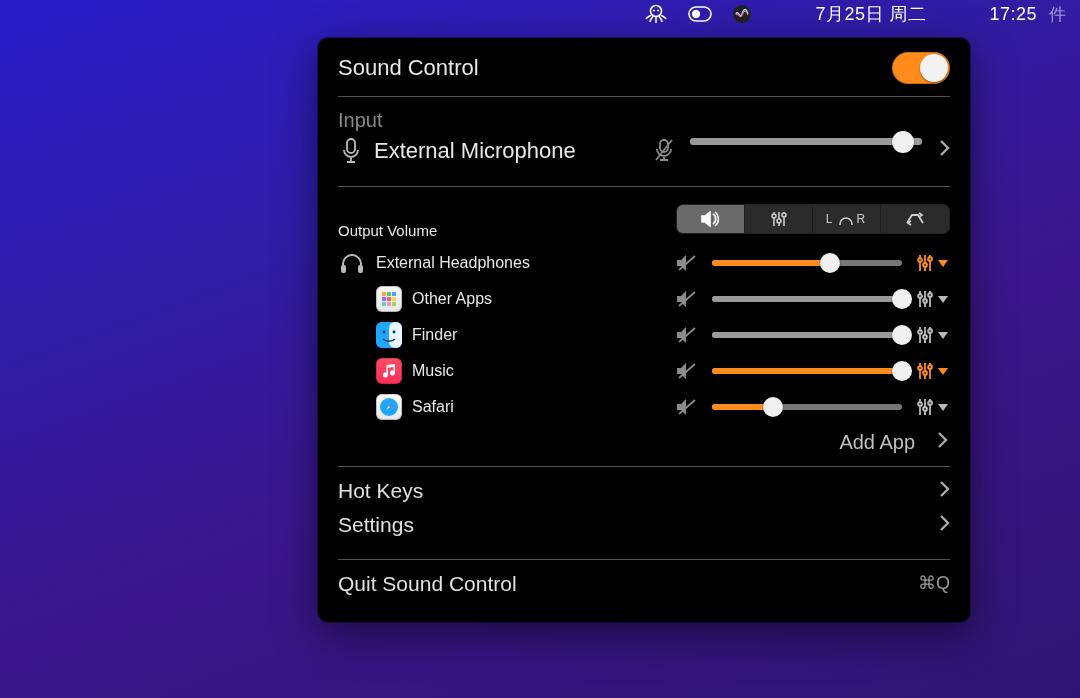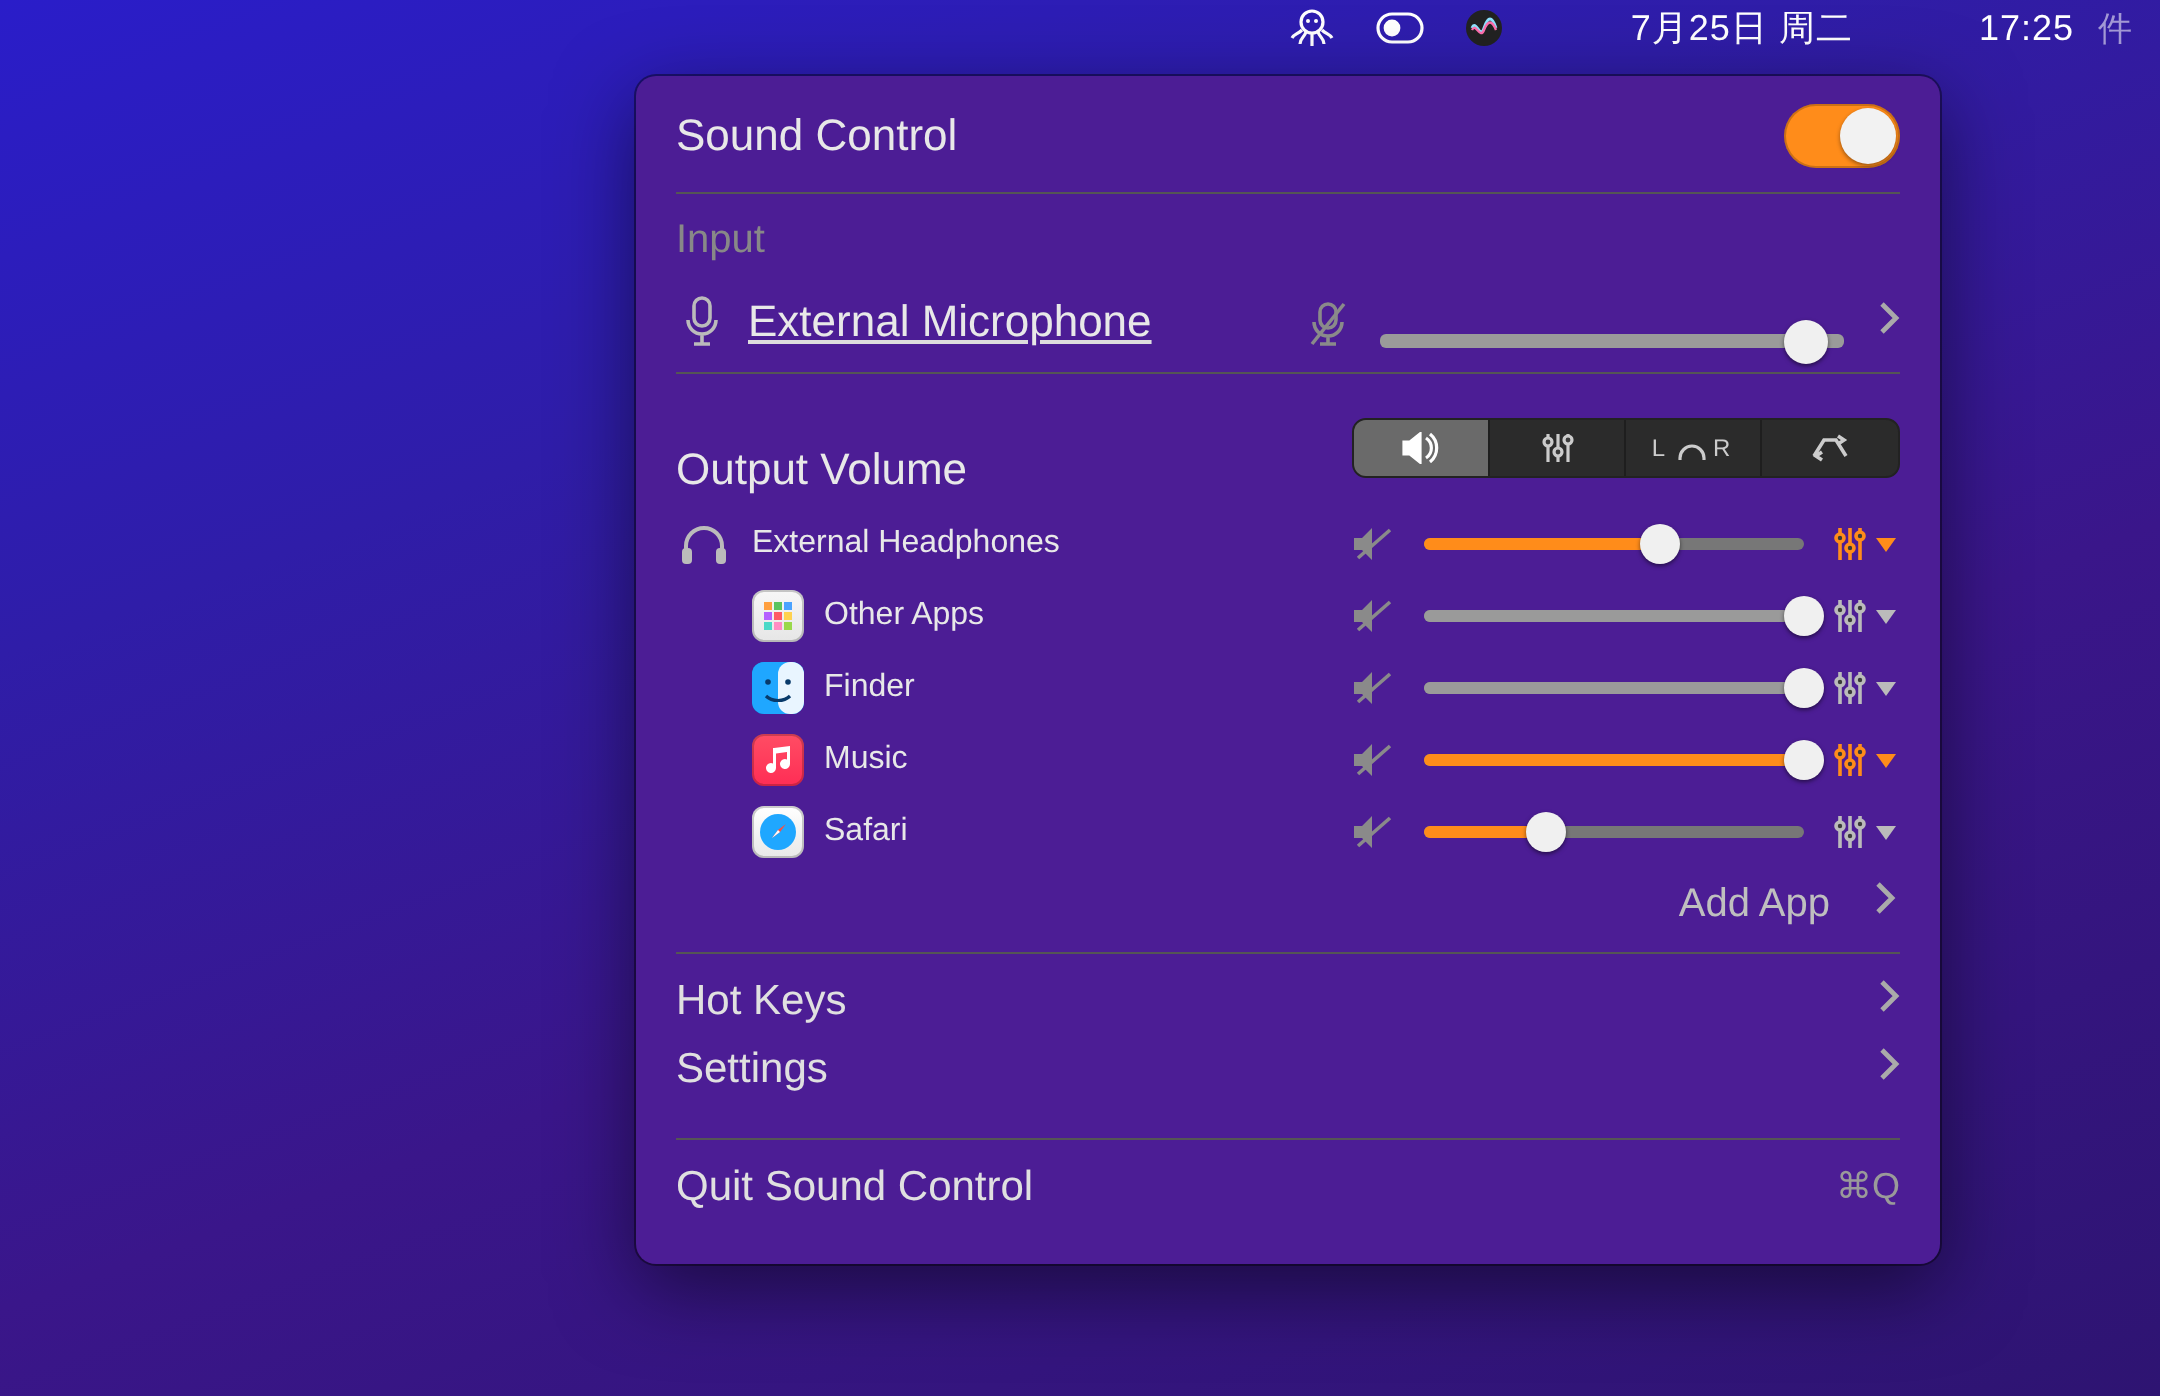--- a/index.html
+++ b/index.html
@@ -14,58 +14,58 @@
     display: flex; align-items: center; gap: 20px;
     padding: 0 14px 0 30px; color: #fff; font-size: 18px;
   }
   .menubar .mb-item { display: flex; align-items: center; height: 28px; }
   .menubar svg { display: block; }
   .date-text, .time-text { font-weight: 400; letter-spacing: 0.5px; margin-left: 43px; }
   .menubar .faded { color: rgba(255,255,255,0.55); font-size: 17px; margin-left: -8px;}
   
   .panel {
     position: absolute; left: 318px; top: 38px; width: 652px;
-    background: #4c1d95; border-radius: 10px;
+    background: #000000; border-radius: 10px;
     box-shadow: 0 12px 40px rgba(0,0,0,0.5), 0 0 0 1px rgba(0,0,0,0.4);
     padding: 14px 20px 16px 20px;
     color: #ddd;
   }
   .panel hr { border: none; border-top: 1px solid #555; margin: 12px 0; }
   .header-row { display: flex; align-items: center; justify-content: space-between; }
   .title { font-size: 22px; color: #e8e8e8; }
   .toggle {
     width: 58px; height: 32px; background: #ff8c1a; border-radius: 16px; position: relative;
     box-shadow: inset 0 0 0 1px rgba(0,0,0,0.2);
   }
   .toggle .knob {
     position: absolute; right: 2px; top: 2px; width: 28px; height: 28px; border-radius: 50%;
     background: #f2f2f2; box-shadow: 0 1px 2px rgba(0,0,0,0.4);
   }
   .section-label { color: #888; font-size: 20px; margin-bottom: 6px; }
-  .row { display: flex; align-items: flex-end; height: 36px; text-decoration: underline; }
+  .row { display: flex; align-items: flex-start; height: 36px; }
   .row .left { display: flex; align-items: center; gap: 10px; flex: 0 0 auto; }
   .row .label { font-size: 22px; color: #e8e8e8; white-space: nowrap; }
   .row .icon { width: 26px; height: 26px; display:flex; align-items:center; justify-content:center; }
   .row .spacer { flex: 1; }
   .mute-icon { width: 24px; display:flex; justify-content:center; }
   .slider {
     position: relative; height: 6px; border-radius: 3px; background: #777;
   }
   .slider .fill { position:absolute; left:0; top:0; height:100%; border-radius:3px; }
   .slider .thumb {
     position:absolute; top:50%; width:20px; height:20px; border-radius:50%;
     background:#f0f0f0; transform:translate(-50%,-50%); box-shadow:0 1px 2px rgba(0,0,0,0.5);
   }
   .slider.lg { height: 7px; }
   .slider.lg .thumb { width: 22px; height: 22px; }
   .chevron { color:#aaa; }
   .input-row .slider-wrap { width: 232px; margin: 0 16px 0 14px; }
   
   .output-header { display:flex; align-items:center; justify-content:space-between; margin-top: 2px;}
-  .output-title { font-size: 22px; color:#e8e8e8;margin-top:23px; }
+  .output-title { font-size: 15px; color:#e8e8e8;margin-top:23px; }
   .seg {
     display:flex; border:1px solid #222; border-radius:7px; overflow:hidden;
     background:#2b2b2b; height: 30px;
   }
   .seg .seg-btn {
     width: 68px; display:flex; align-items:center; justify-content:center;
     border-right:1px solid #1e1e1e; color:#ccc; font-size:13px;
   }
   .seg .seg-btn:last-child { border-right:none; }
   .seg .seg-btn.active { background:#6a6a6a; color:#fff; }

